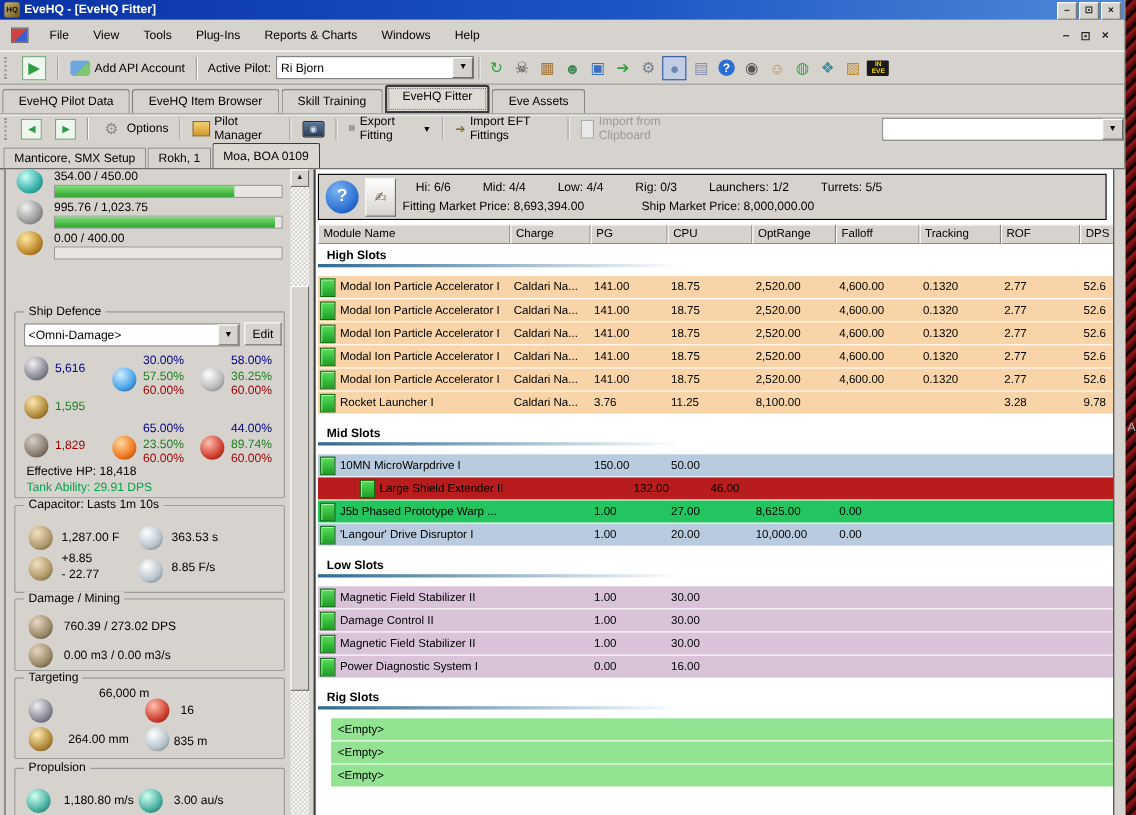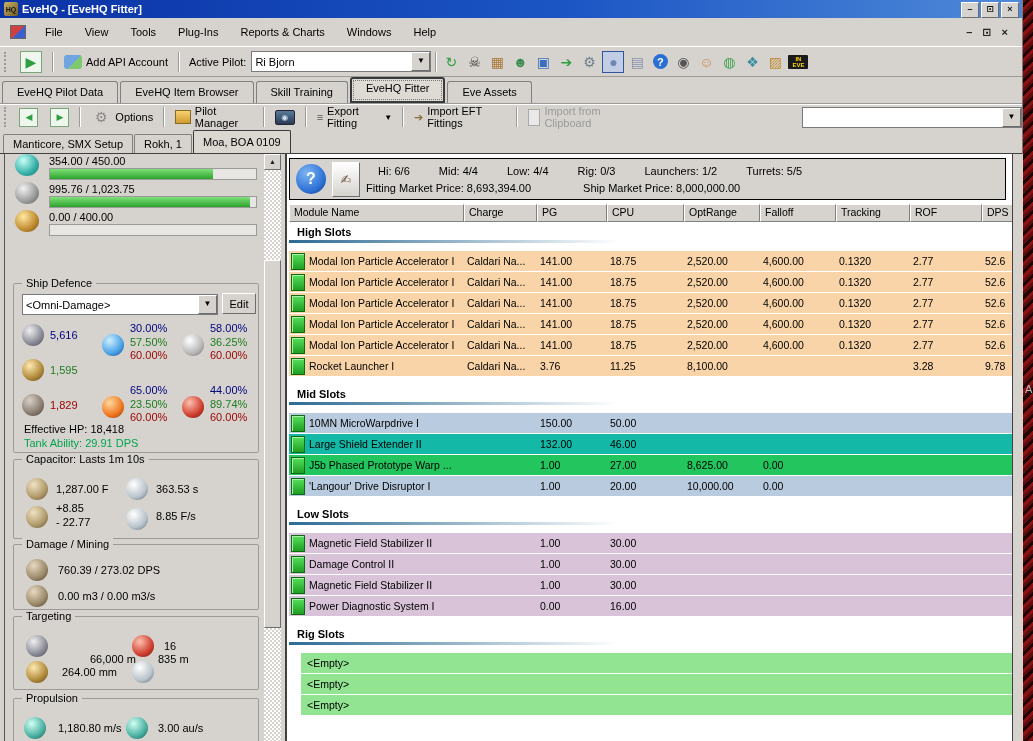--- a/index.html
+++ b/index.html
@@ -397,27 +397,27 @@
           <span class="glabel">Damage / Mining</span>
           <div class="chip sm gun-chip" style="left:12px;top:14px;"></div>
           <span style="position:absolute;left:44px;top:19px;">760.39 / 273.02 DPS</span>
           <div class="chip sm gun-chip" style="left:12px;top:40px;"></div>
           <span style="position:absolute;left:44px;top:45px;">0.00 m3 / 0.00 m3/s</span>
         </div>
 
         <div class="gbox" style="top:423px;height:74px;">
           <span class="glabel">Targeting</span>
           <div class="chip sm shield-chip" style="left:12px;top:18px;"></div>
-          <span style="position:absolute;left:48px;top:36px;padding-left:28px;">66,000 m</span>
+          <span style="position:absolute;left:48px;top:8px;padding-left:28px;">66,000 m</span>
           <div class="chip sm kin-chip" style="left:118px;top:18px;"></div>
           <span style="position:absolute;left:150px;top:23px;">16</span>
           <div class="chip sm armor-chip" style="left:12px;top:44px;"></div>
           <span style="position:absolute;left:48px;top:49px;">264.00 mm</span>
           <div class="chip sm hour-chip" style="left:118px;top:44px;"></div>
-          <span style="position:absolute;left:144px;top:36px;">835 m</span>
+          <span style="position:absolute;left:144px;top:51px;">835 m</span>
         </div>
 
         <div class="gbox" style="top:505px;height:75px;">
           <span class="glabel">Propulsion</span>
           <div class="chip sm teal-chip" style="left:10px;top:18px;"></div>
           <span style="position:absolute;left:44px;top:23px;">1,180.80 m/s</span>
           <div class="chip sm teal-chip" style="left:112px;top:18px;"></div>
           <span style="position:absolute;left:144px;top:23px;">3.00 au/s</span>
           <div class="chip sm shield-chip" style="left:10px;top:44px;"></div>
           <span style="position:absolute;left:44px;top:49px;">0.262200</span>
@@ -550,21 +550,21 @@
                 </div>
                 <div class="cell"></div>
                 <div class="cell">150.00</div>
                 <div class="cell">50.00</div>
                 <div class="cell"></div>
                 <div class="cell"></div>
                 <div class="cell"></div>
                 <div class="cell"></div>
                 <div class="cell"></div>
               </div>
-              <div class="trow" style="grid-template-columns: 175px 73px 70px 77px 76px 76px 74px 72px 72px; background: #14b8a6;">
+              <div class="trow" style="grid-template-columns: 175px 73px 70px 77px 76px 76px 74px 72px 72px; background: #b91c1c; padding-left: 36px;">
                 <div class="cell0">
                   <div class="statusq"></div>
                   <span class="mname">Large Shield Extender II</span>
                 </div>
                 <div class="cell"></div>
                 <div class="cell">132.00</div>
                 <div class="cell">46.00</div>
                 <div class="cell"></div>
                 <div class="cell"></div>
                 <div class="cell"></div>

